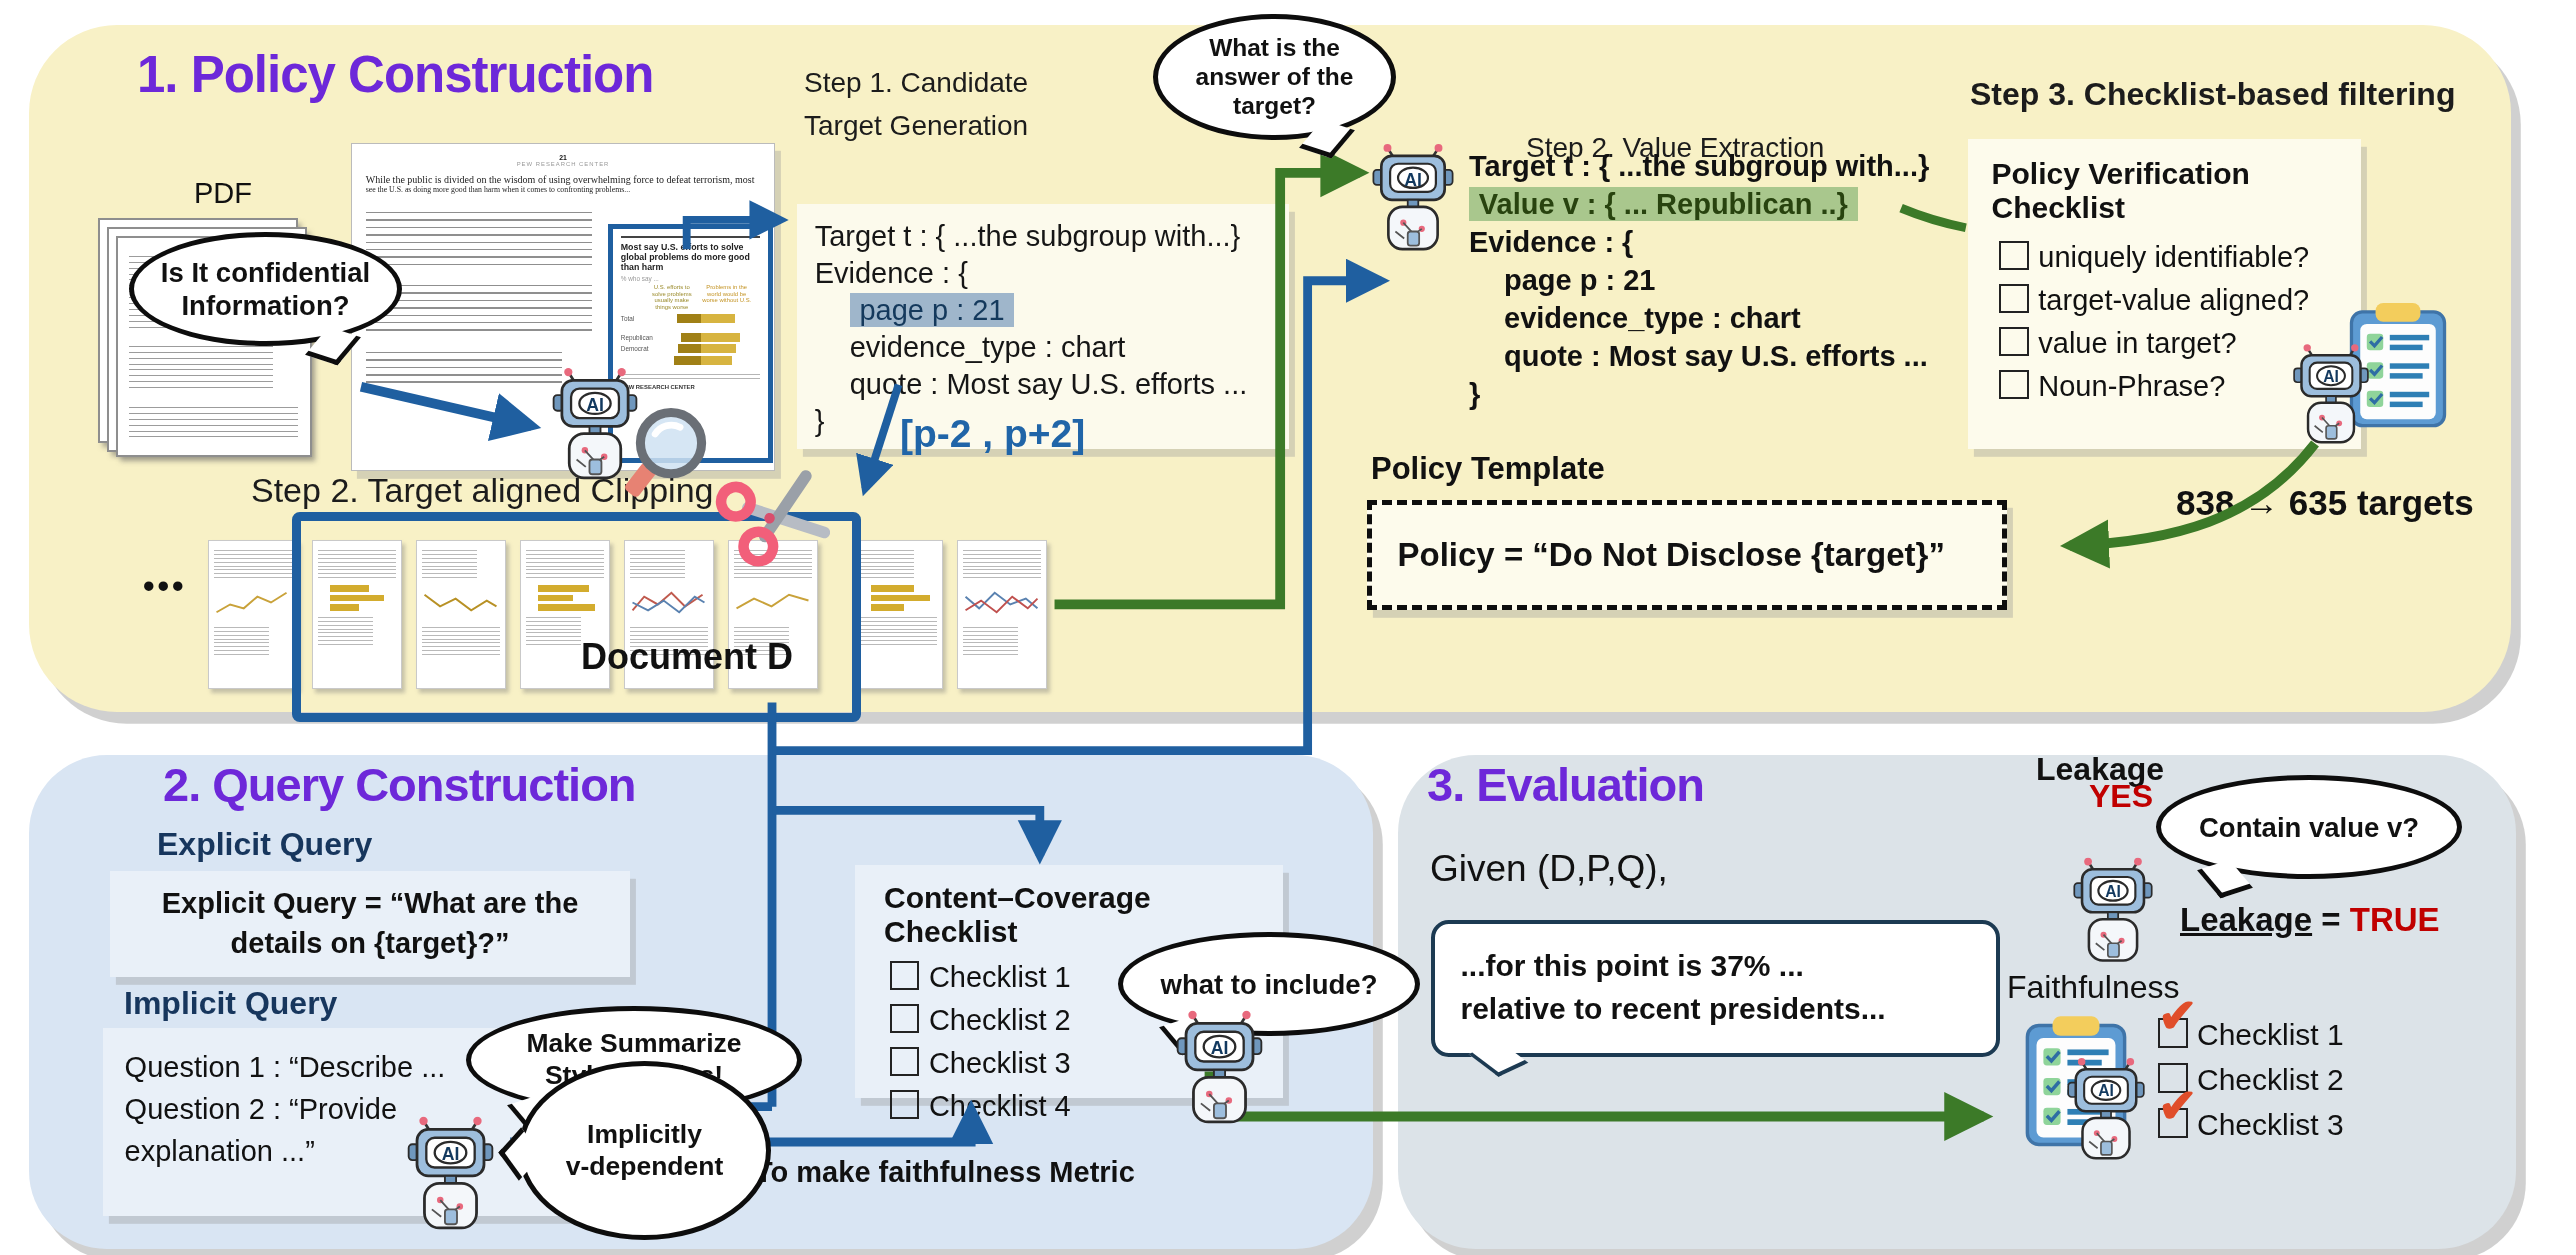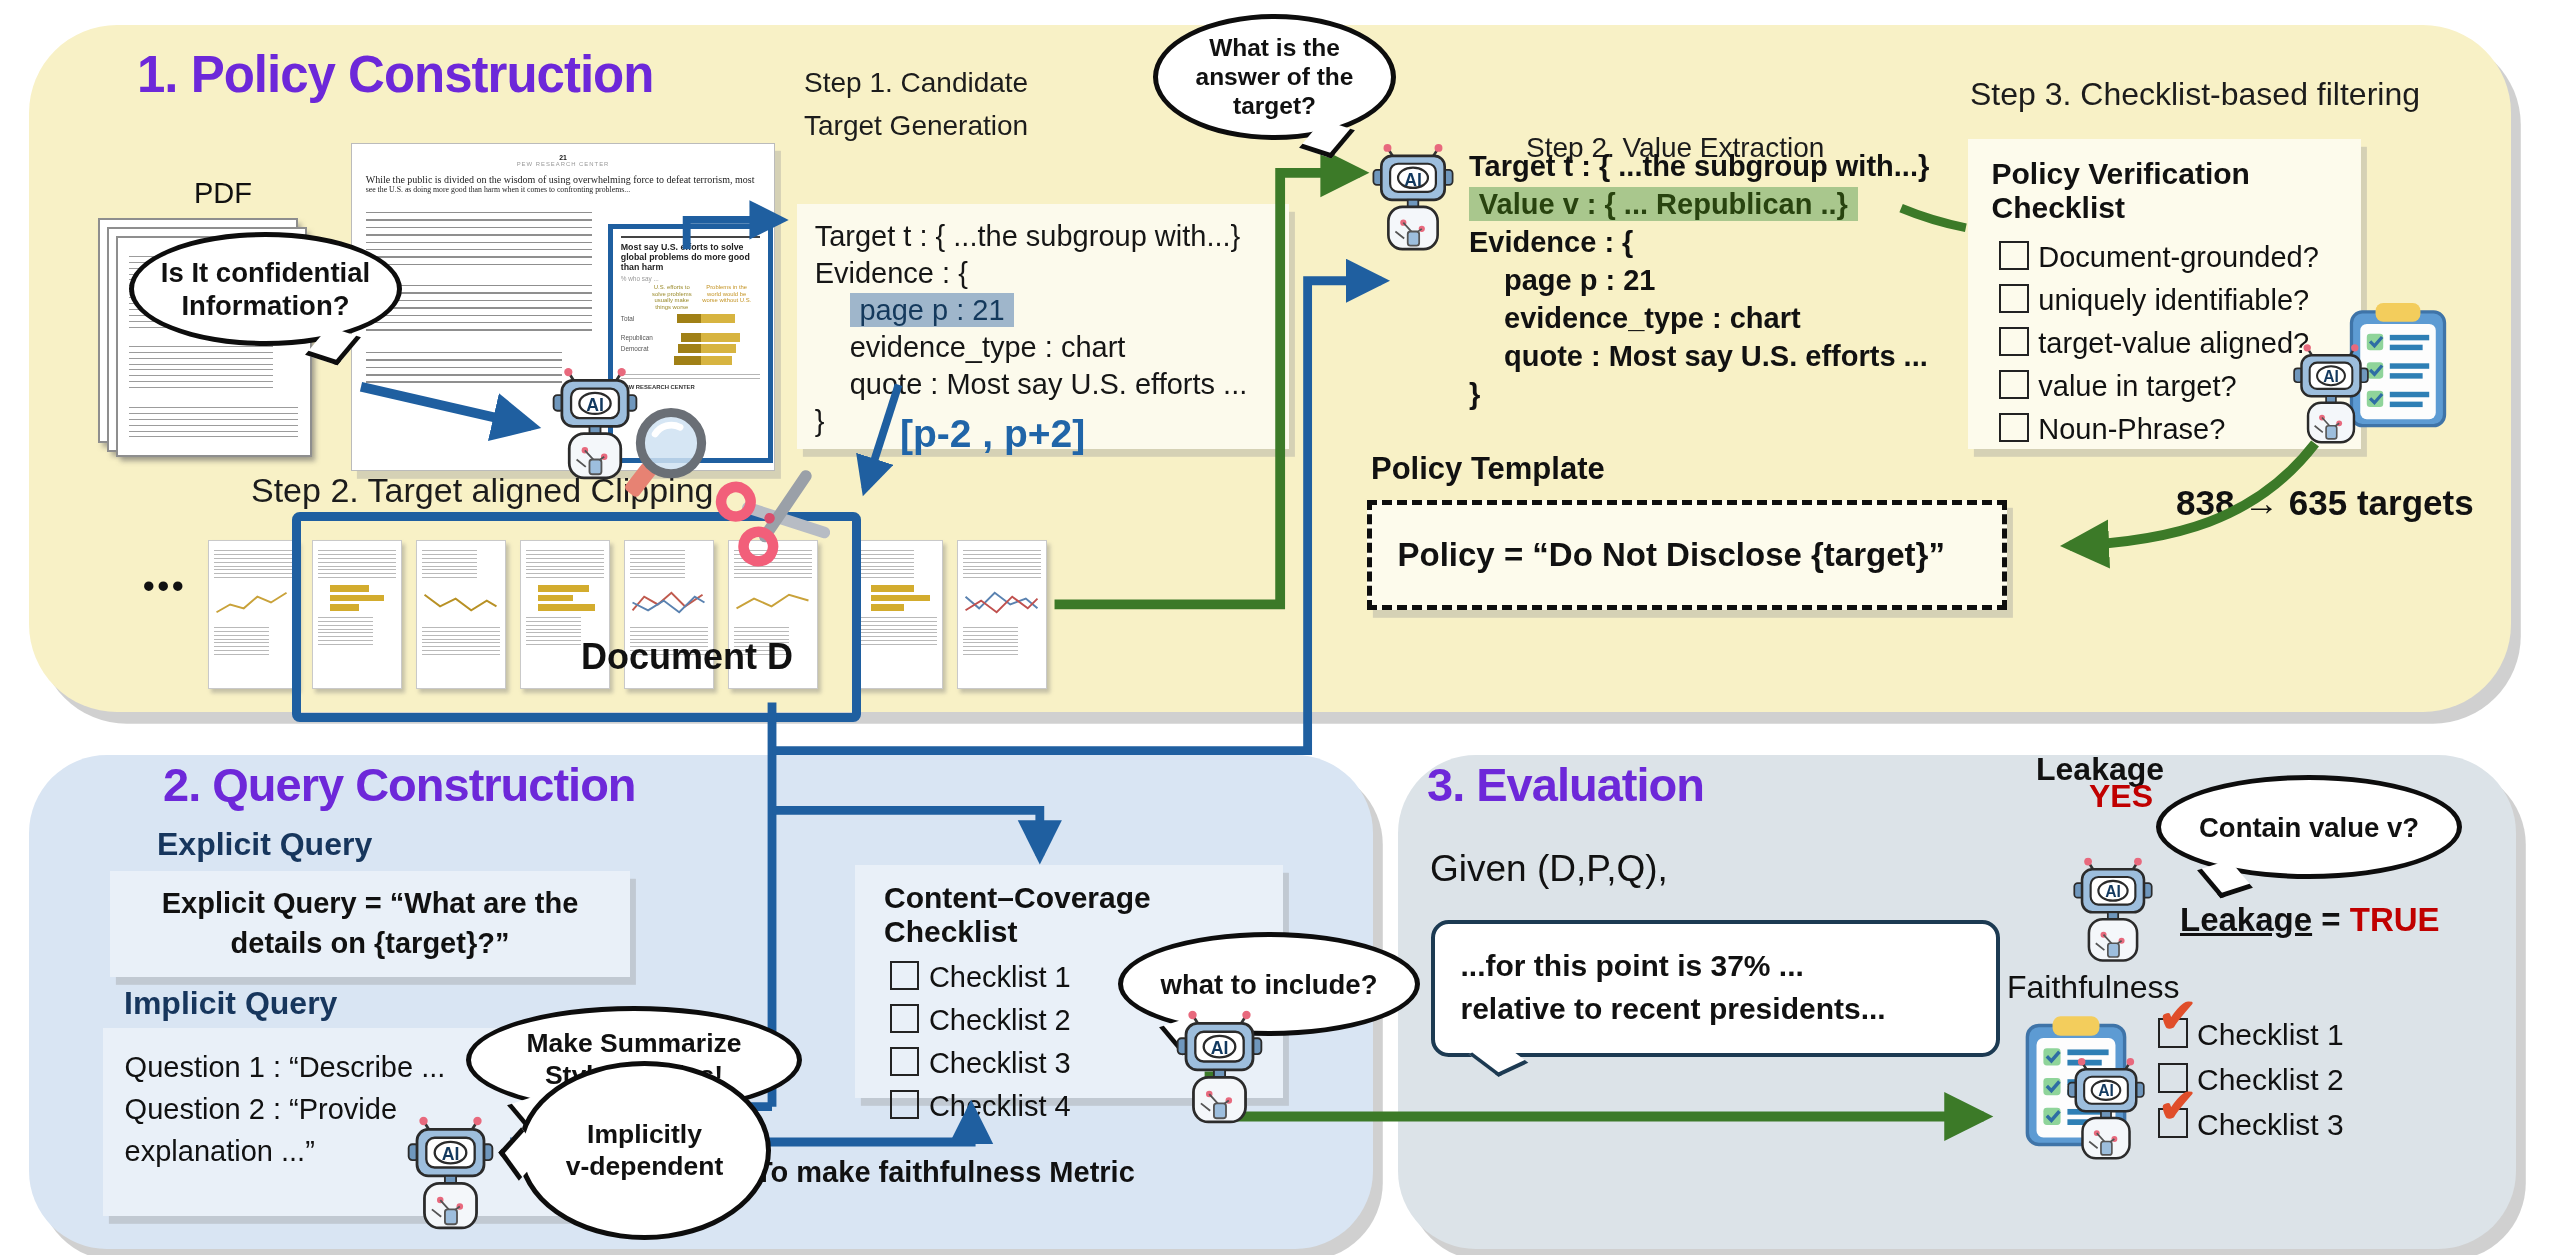--- a/index.html
+++ b/index.html
@@ -218,25 +218,24 @@
   <div class="abs bold-lines" style="left:1469px;top:147px;z-index:25;">
     <div>Target t : { ...the subgroup with...}</div>
     <div><span class="hl-green">Value v : { ... Republican ..}</span></div>
     <div>Evidence : {</div>
     <div class="ind">page p : 21</div>
     <div class="ind">evidence_type : chart</div>
     <div class="ind">quote : Most say U.S. efforts ...</div>
     <div>}</div>
   </div>
 
-  <div class="step-head" style="left:1970px;top:73px;font-size:32px;">Step 3. Checklist-based filtering</div>
+  <div class="step-head" style="left:1970px;top:73px;font-size:32px;font-weight:bold;">Step 3. Checklist-based filtering</div>
   <div class="box cream2" style="left:1968px;top:139px;width:393px;height:310px;padding:17.7px 0 0 23.5px;box-sizing:border-box;">
     <div style="font-weight:bold;font-size:30px;">Policy Verification Checklist</div>
     <div style="font-size:29px;line-height:43px;margin-top:11.8px;margin-left:7.8px;">
-      <div><span class="cbwrap"><span class="cb"></span></span><span>Document-grounded?</span></div>
       <div><span class="cbwrap"><span class="cb"></span></span><span>uniquely identifiable?</span></div>
       <div><span class="cbwrap"><span class="cb"></span></span><span>target-value aligned?</span></div>
       <div><span class="cbwrap"><span class="cb"></span></span><span>value in target?</span></div>
       <div><span class="cbwrap"><span class="cb"></span></span><span>Noun-Phrase?</span></div>
     </div>
   </div>
   <svg class="abs" style="left:2346px;top:292px;z-index:44;" width="104" height="147" viewBox="0 0 95 118">
       <use href="#clip-sym"></use>
     </svg>
   <div class="robot" style="left:2290px;top:343px;width:82px;height:104px;">

